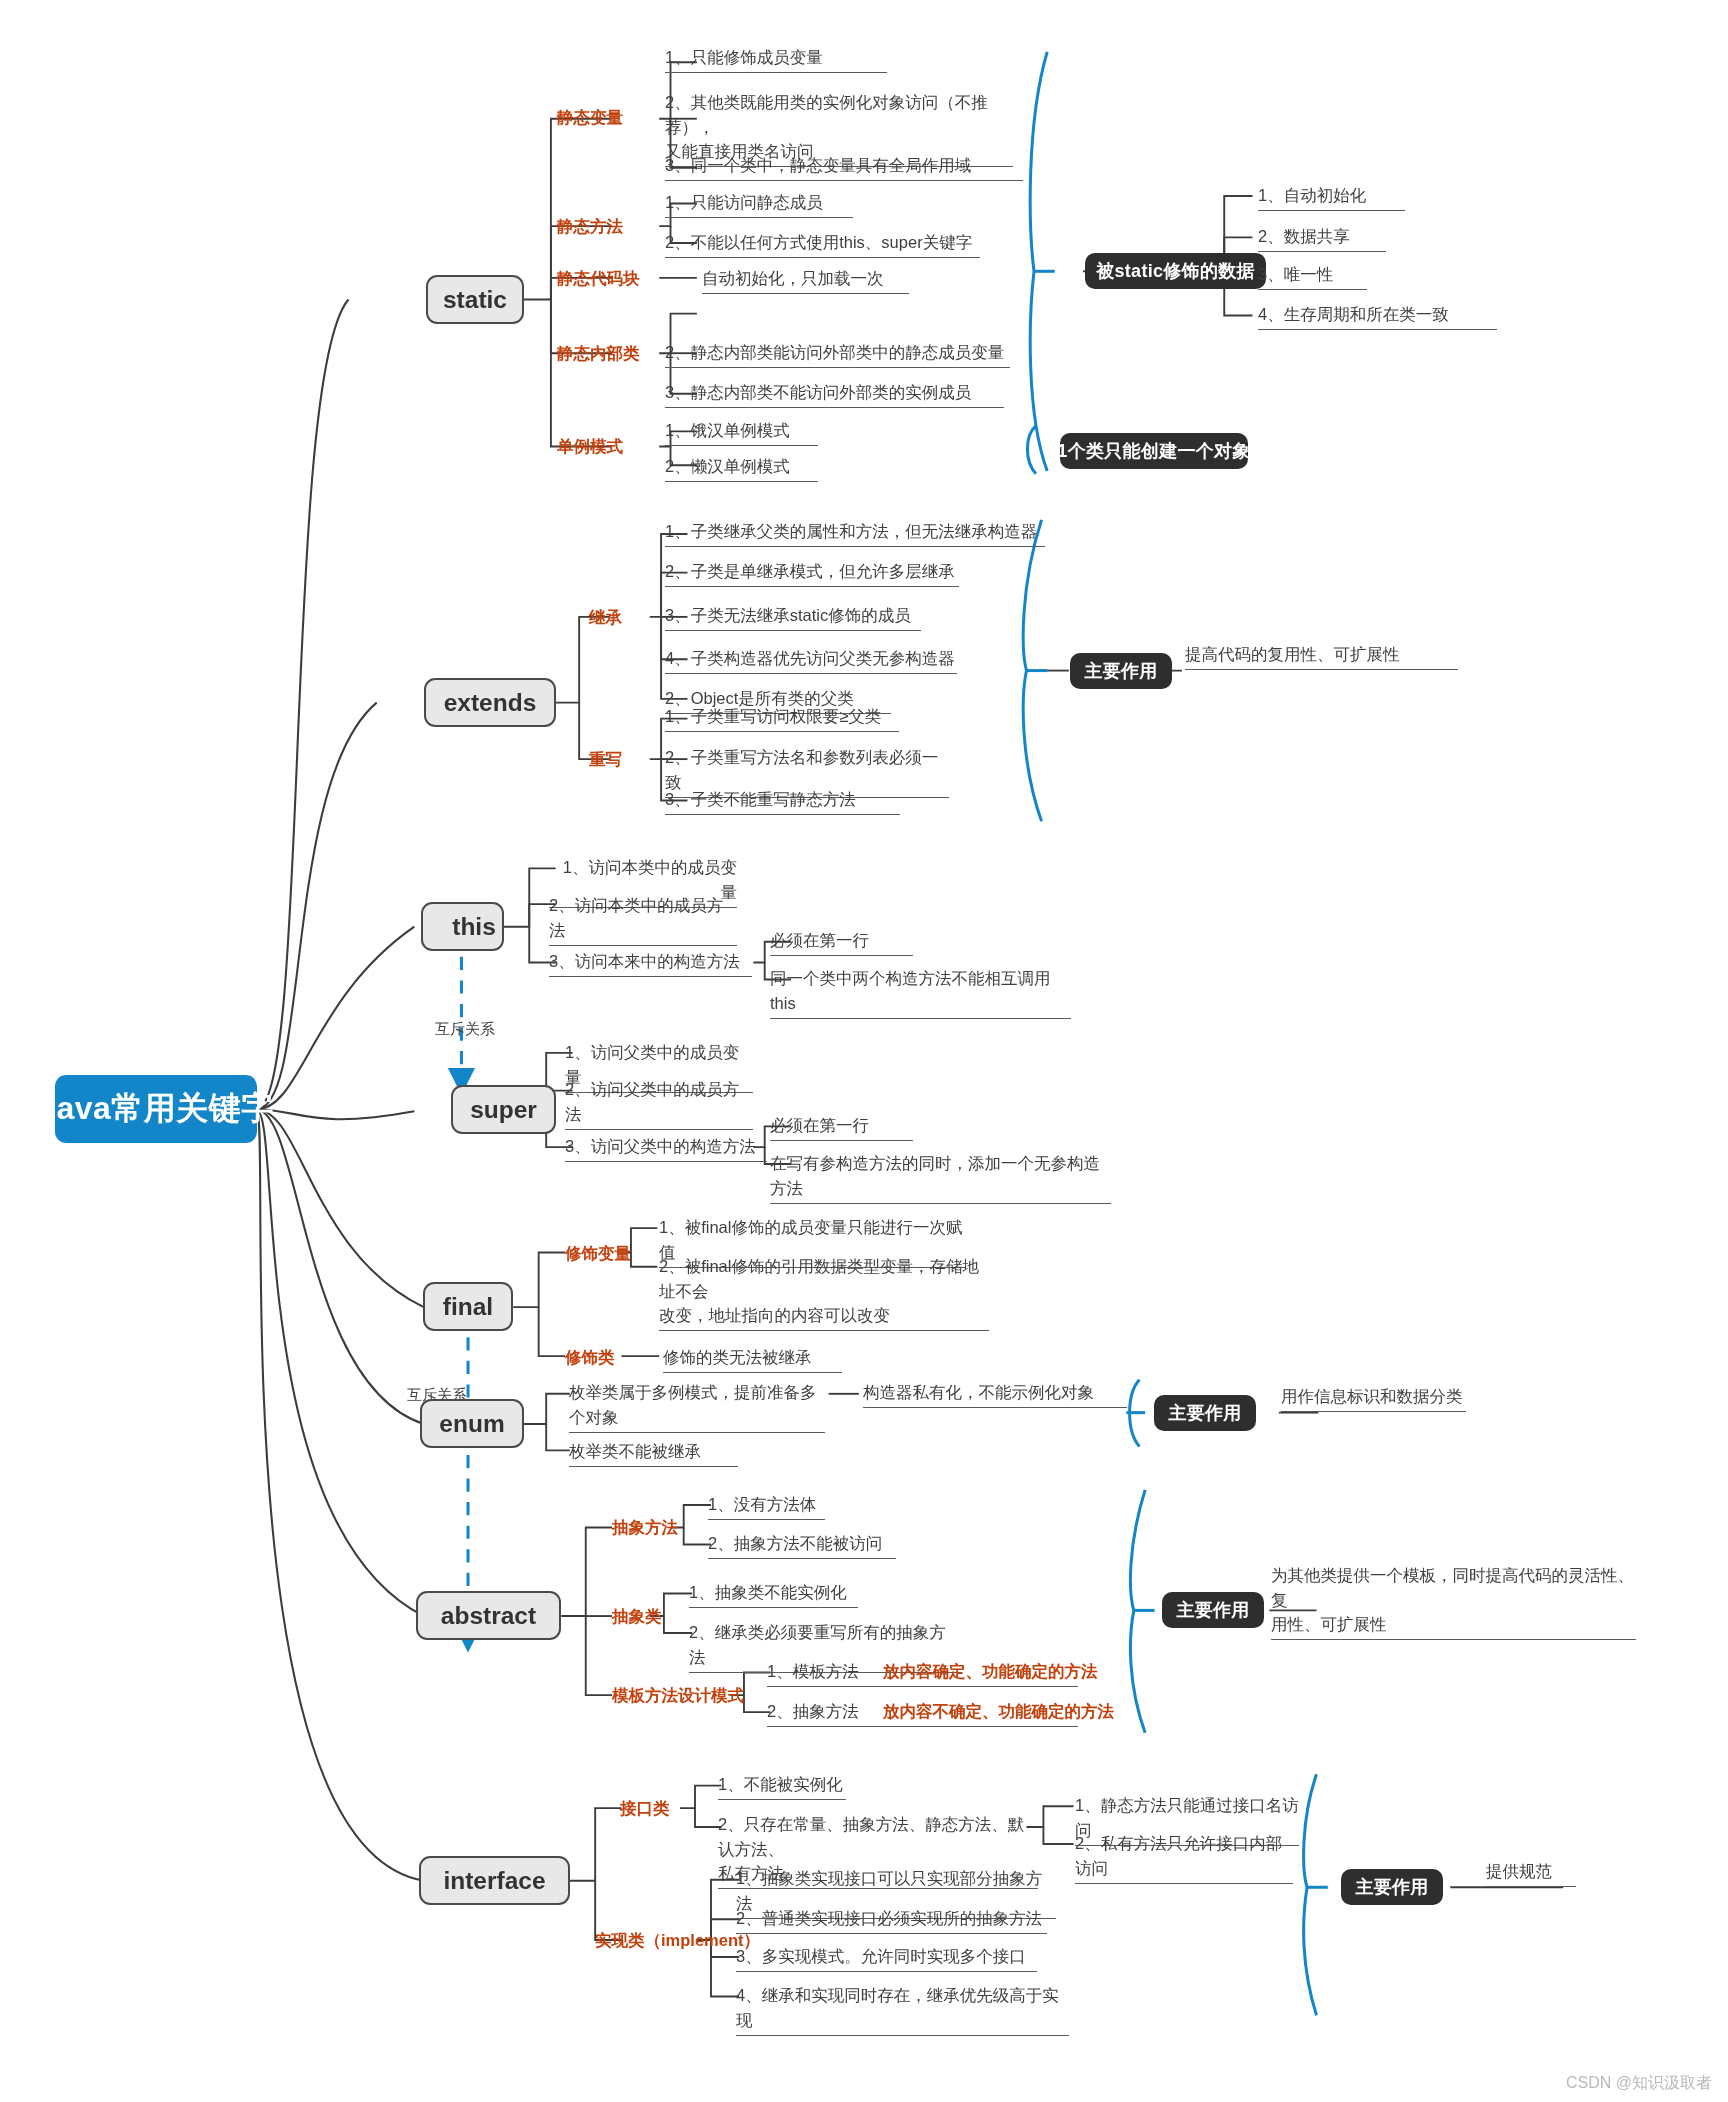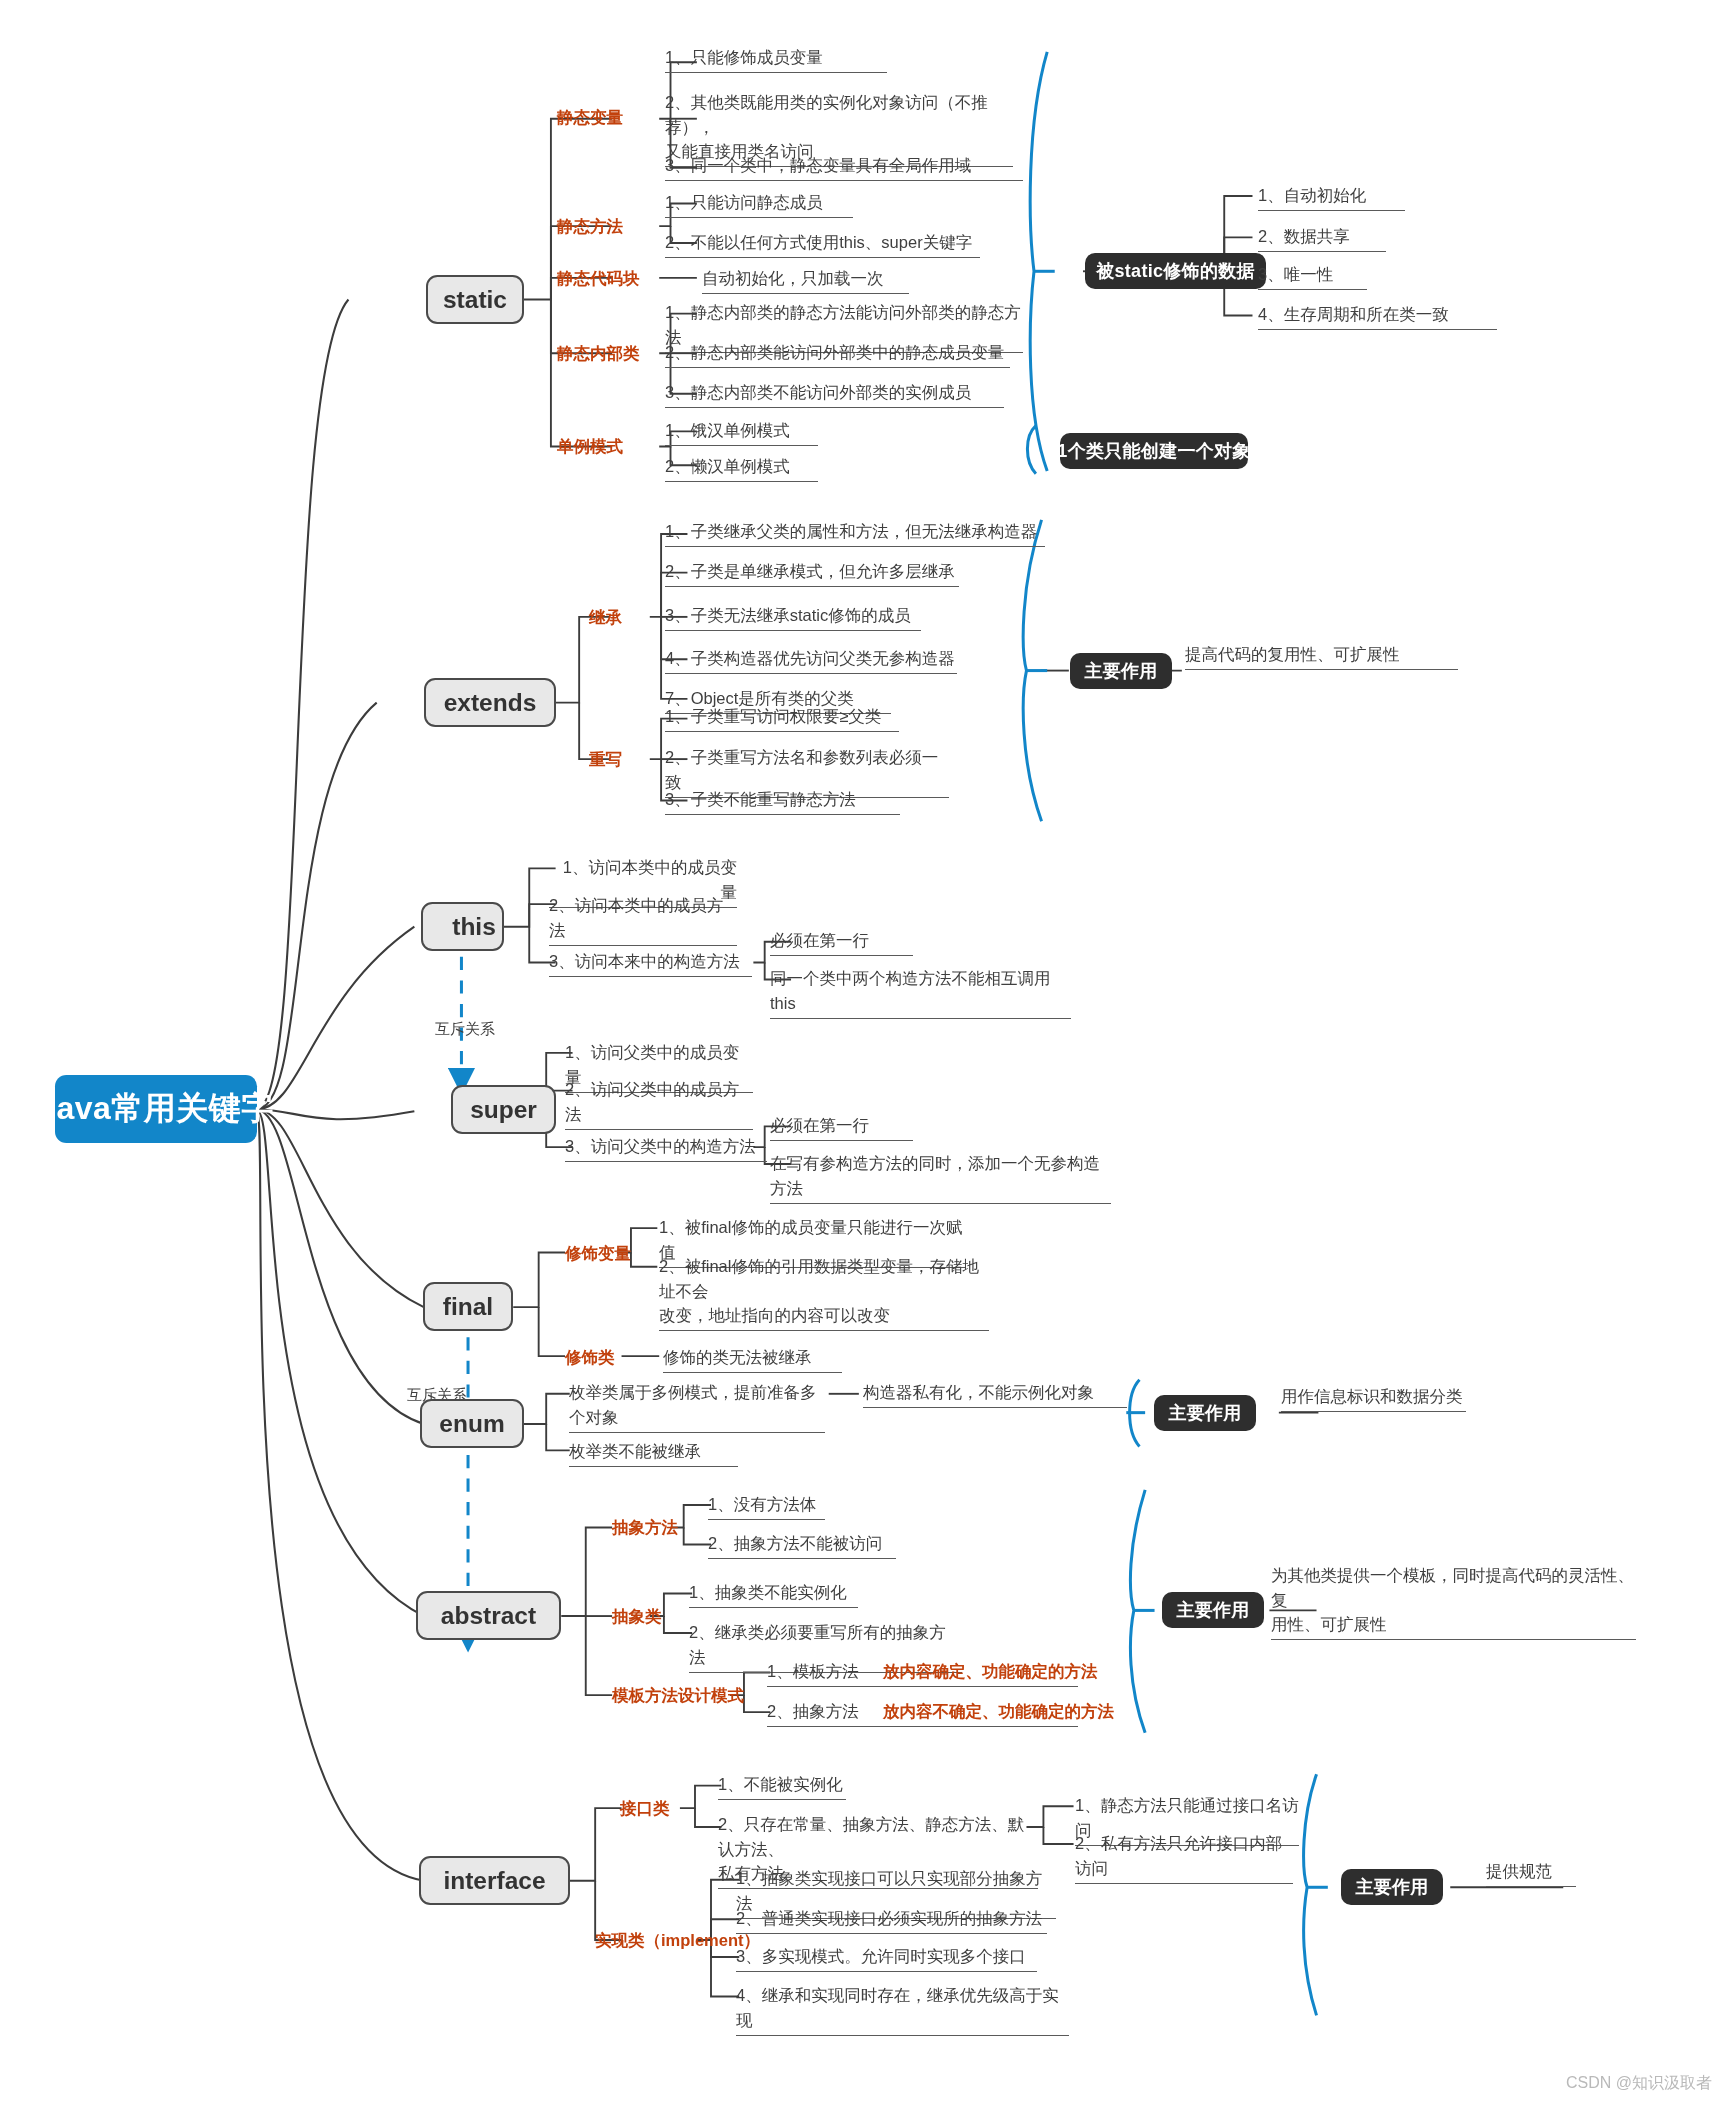--- a/index.html
+++ b/index.html
@@ -217,21 +217,20 @@
   <div class="node leaf u" style="left:665px; top:153px; width:358px;"><span>3、同一个类中，静态变量具有全局作用域</span></div>
 
   <div class="node mid" style="left:557px; top:214px;"><span>静态方法</span></div>
   <div class="node leaf u" style="left:665px; top:190px; width:188px;"><span>1、只能访问静态成员</span></div>
   <div class="node leaf u" style="left:665px; top:230px; width:315px;"><span>2、不能以任何方式使用this、super关键字</span></div>
 
   <div class="node mid" style="left:557px; top:266px;"><span>静态代码块</span></div>
   <div class="node leaf u" style="left:702px; top:266px; width:207px;"><span>自动初始化，只加载一次</span></div>
 
   <div class="node mid" style="left:557px; top:341px;"><span>静态内部类</span></div>
-  <div class="node leaf u" style="left:665px; top:300px; width:358px;"><span>1、静态内部类的静态方法能访问外部类的静态方法</span></div>
   <div class="node leaf u" style="left:665px; top:340px; width:345px;"><span>2、静态内部类能访问外部类中的静态成员变量</span></div>
   <div class="node leaf u" style="left:665px; top:380px; width:339px;"><span>3、静态内部类不能访问外部类的实例成员</span></div>
 
   <div class="node mid" style="left:557px; top:434px;"><span>单例模式</span></div>
   <div class="node leaf u" style="left:665px; top:418px; width:153px;"><span>1、饿汉单例模式</span></div>
   <div class="node leaf u" style="left:665px; top:454px; width:153px;"><span>2、懒汉单例模式</span></div>
   <div class="node blk" style="left:1060px; top:433px; width:188px; height:36px;">
     <span>1个类只能创建一个对象</span>
     </div>
 
@@ -245,21 +244,21 @@
 
   <div class="node kw" style="left:424px; top:678px; width:132px; height:49px;">
     <span>extends</span>
   </div>
 
   <div class="node mid" style="left:589px; top:605px;"><span>继承</span></div>
   <div class="node leaf u" style="left:665px; top:519px; width:380px;"><span>1、子类继承父类的属性和方法，但无法继承构造器</span></div>
   <div class="node leaf u" style="left:665px; top:559px; width:294px;"><span>2、子类是单继承模式，但允许多层继承</span></div>
   <div class="node leaf u" style="left:665px; top:603px; width:256px;"><span>3、子类无法继承static修饰的成员</span></div>
   <div class="node leaf u" style="left:665px; top:646px; width:292px;"><span>4、子类构造器优先访问父类无参构造器</span></div>
-  <div class="node leaf u" style="left:665px; top:686px; width:226px;"><span>7、Object是所有类的父类</span></div>
+  <div class="node leaf u" style="left:665px; top:686px; width:226px;"><span>2、Object是所有类的父类</span></div>
 
   <div class="node mid" style="left:589px; top:747px;"><span>重写</span></div>
   <div class="node leaf u" style="left:665px; top:704px; width:234px;"><span>1、子类重写访问权限要≥父类</span></div>
   <div class="node leaf u" style="left:665px; top:745px; width:284px;"><span>2、子类重写方法名和参数列表必须一致</span></div>
   <div class="node leaf u" style="left:665px; top:787px; width:235px;"><span>3、子类不能重写静态方法</span></div>
 
   <div class="node blk" style="left:1070px; top:653px; width:102px; height:36px;">
     <span>主要作用</span>
     </div>
   <div class="node leaf u" style="left:1185px; top:642px; width:273px;"><span>提高代码的复用性、可扩展性</span></div>

